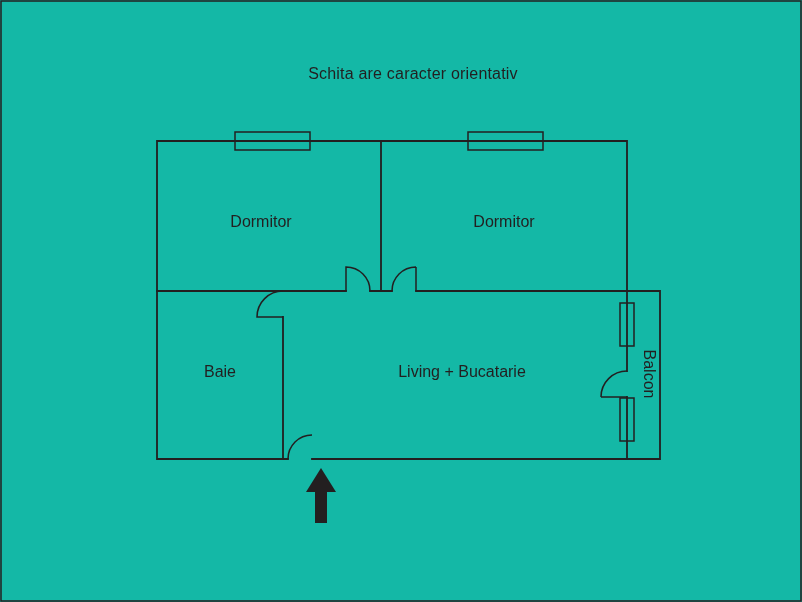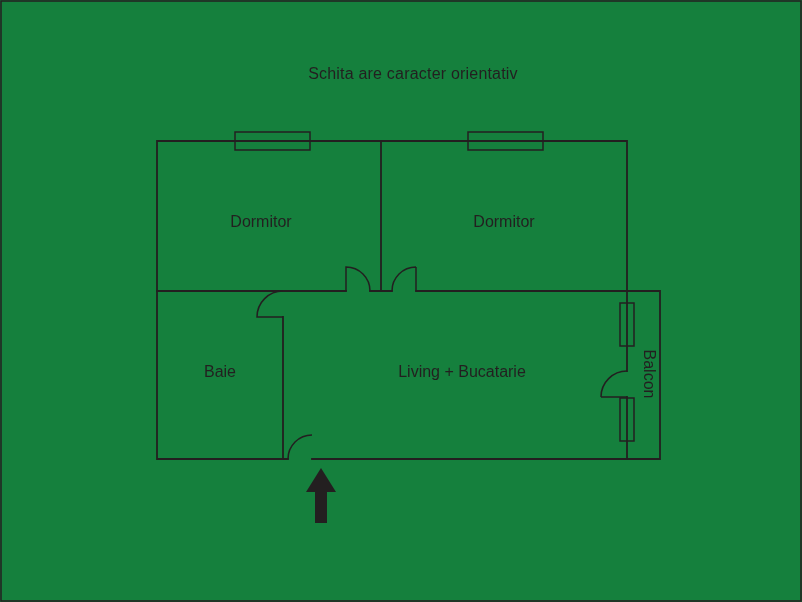--- a/index.html
+++ b/index.html
@@ -4,21 +4,21 @@
 <style>
   html, body {
     margin: 0;
     padding: 0;
     background: #ffffff;
   }
   .canvas {
     position: relative;
     width: 802px;
     height: 602px;
-    background: #15803d;
+    background: #14b8a6;
     font-family: "Liberation Sans", sans-serif;
     overflow: hidden;
   }
   svg {
     display: block;
   }
   svg text {
     font-family: "Liberation Sans", sans-serif;
     fill: #231f20;
   }

